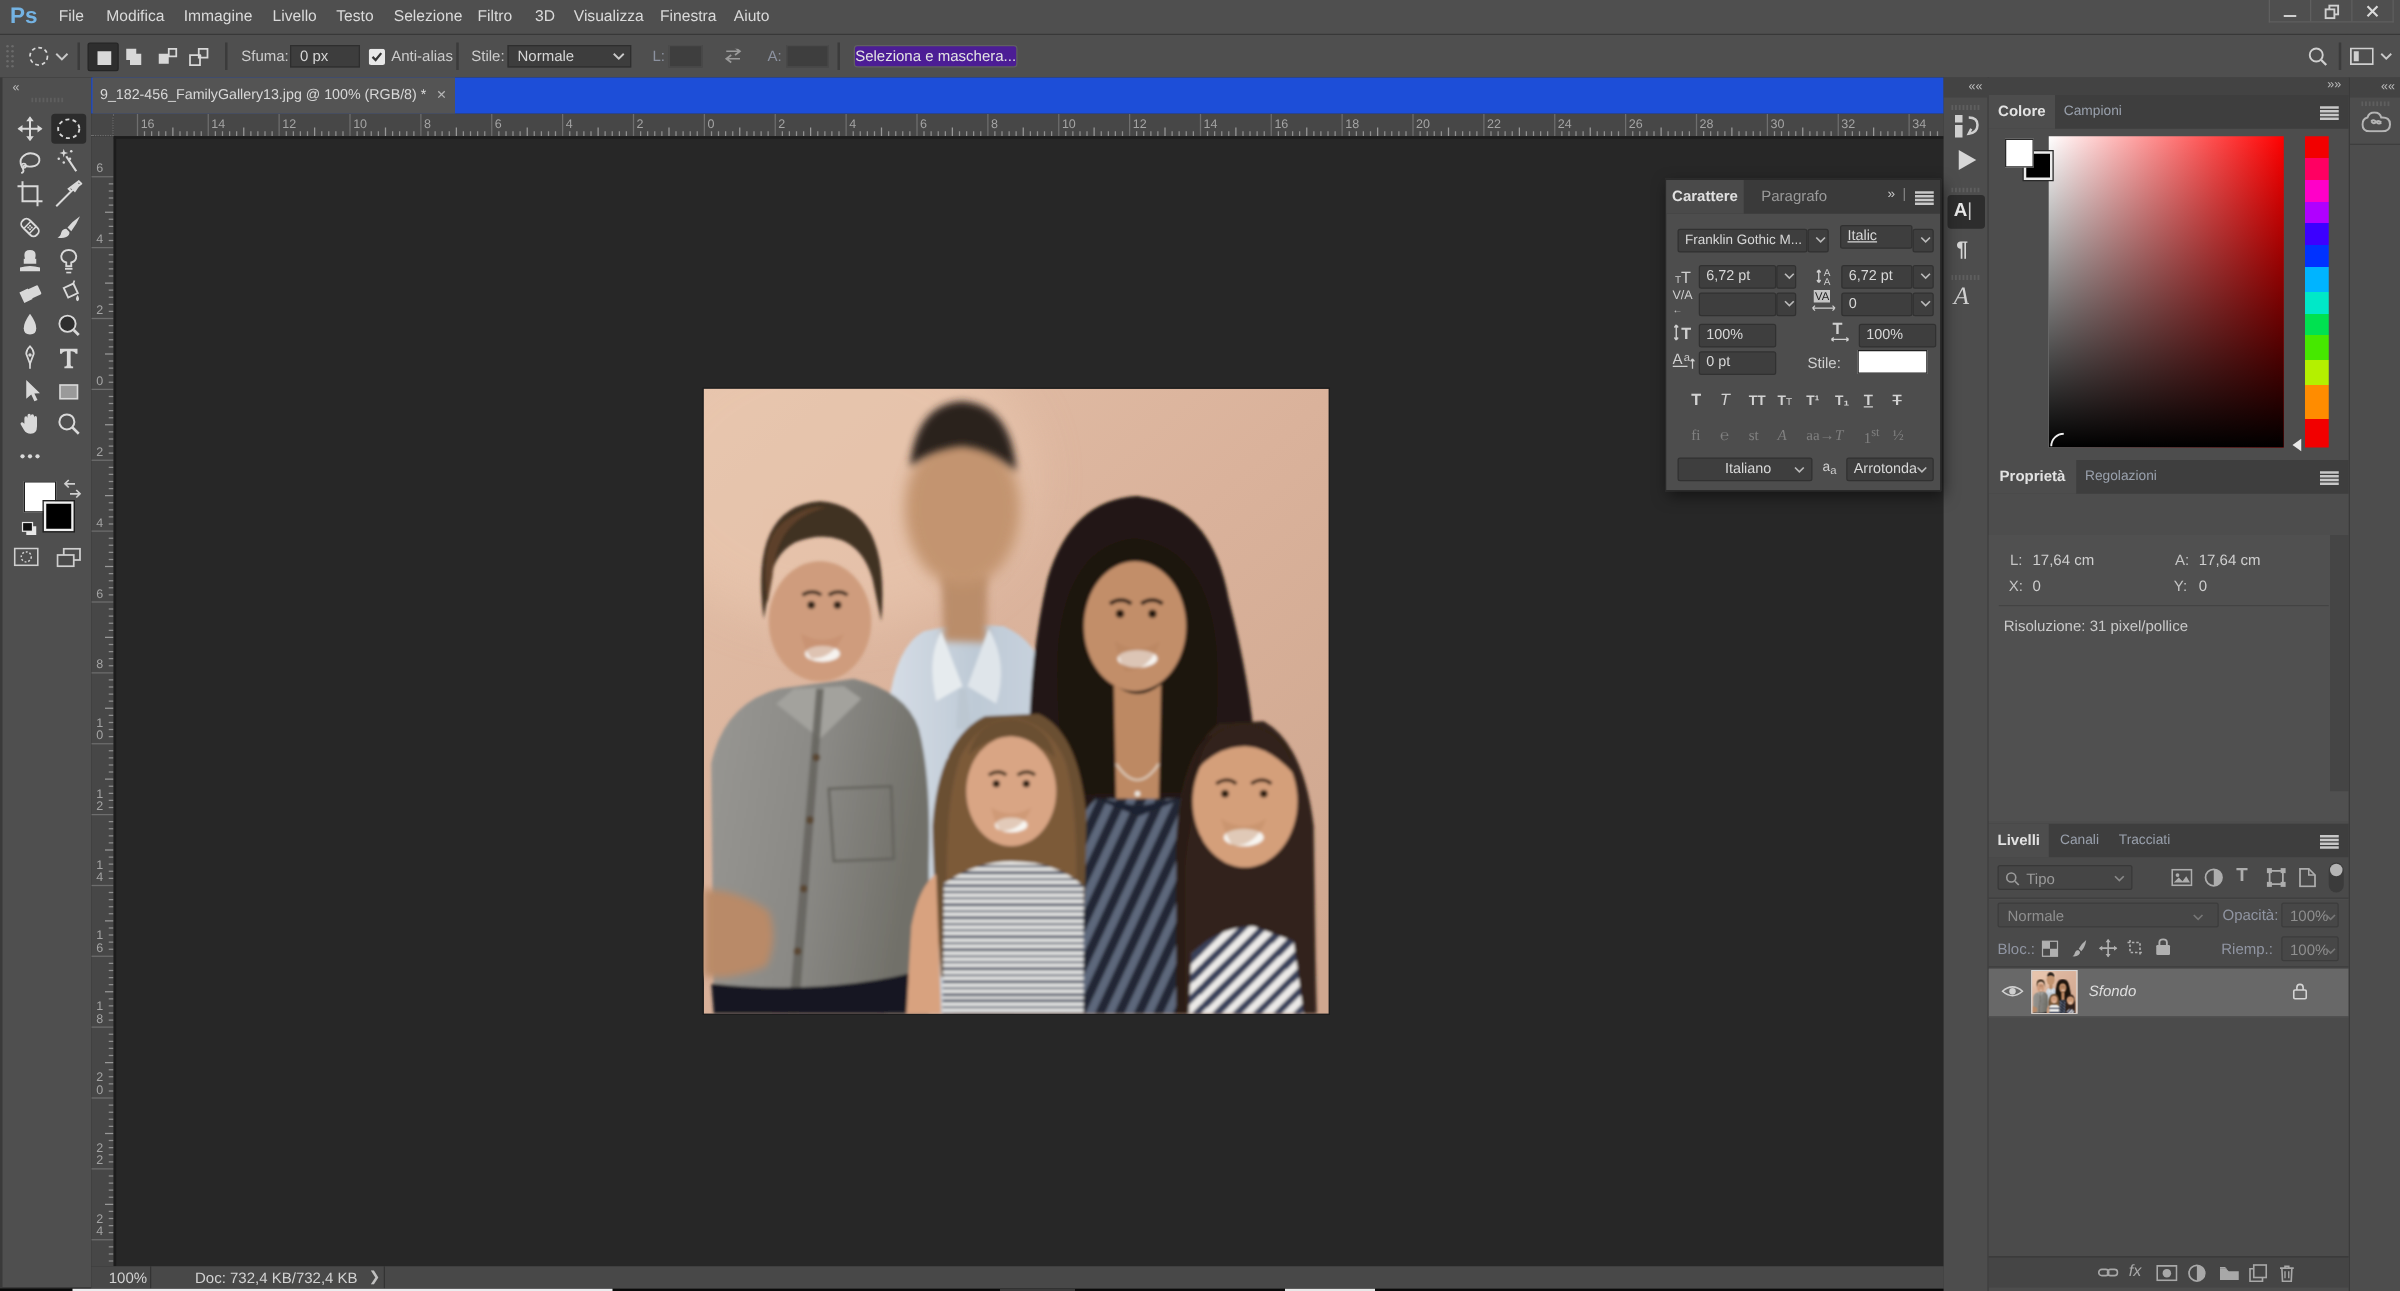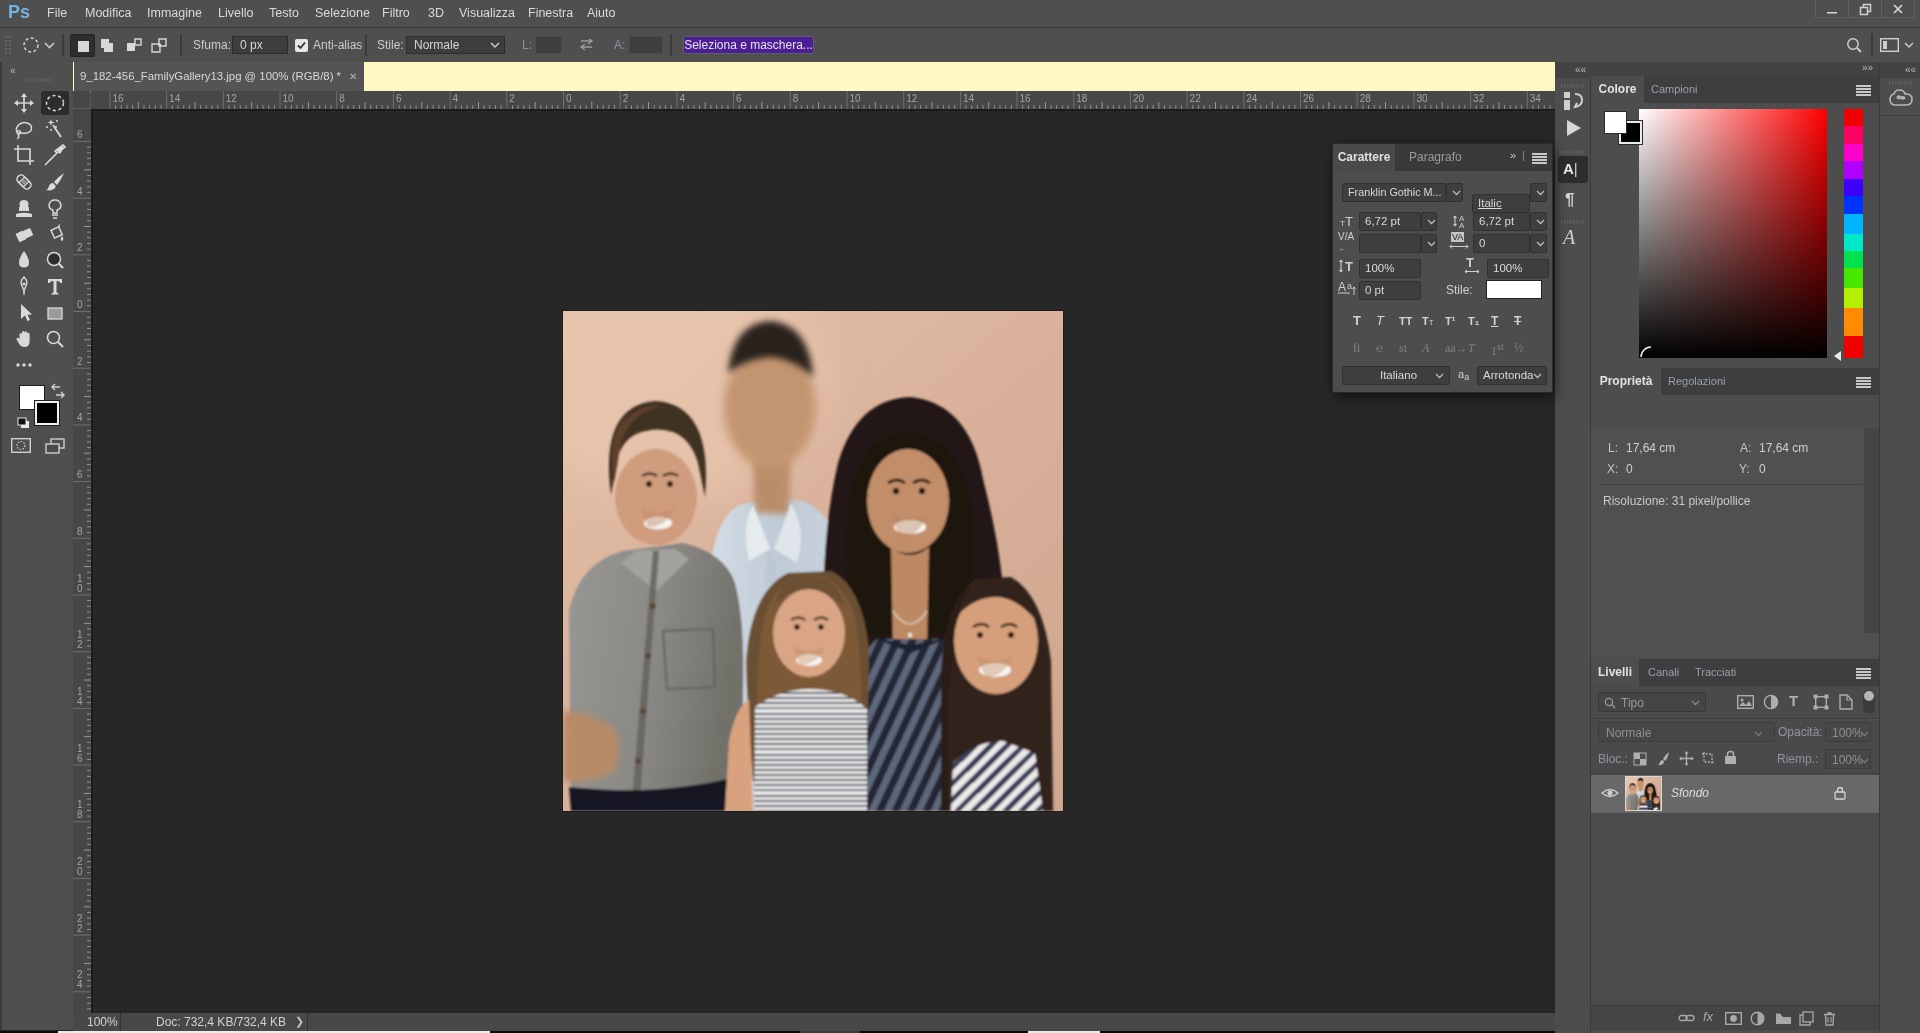--- a/index.html
+++ b/index.html
@@ -14,21 +14,21 @@
 .optlabel{position:absolute;top:0;height:34px;line-height:34px;font-size:12px;color:#cccccc;}
 .optlabel.dim{color:#8c92a0;}
 .optfield{position:absolute;top:8px;height:18px;background:#3d3d3d;border:1px solid #2e2e2e;color:#d6d6d6;font-size:12px;line-height:16px;padding-left:7px;}
 .optfield.emp{background:#3e3e3e;border:1px solid #4b4b4b;}
 #selmask{position:absolute;left:683px;top:8px;width:131px;height:18px;background:#4c1d95;border:1px solid #606060;border-radius:3px;color:#e4e4e4;font-size:12px;text-align:center;line-height:16px;}
 .selbtn{position:absolute;top:6px;width:25px;height:23px;}
 .selbtn.on{background:#2e2e2e;border:1px solid #252525;border-radius:2px;}
 #toolbar{position:absolute;left:0;top:62px;width:73px;height:968px;background:#4f4f4f;border-left:2px solid #3a3a3a;}
 .tool{position:absolute;width:28px;height:24px;display:flex;align-items:center;justify-content:center;}
 .tool.sel{background:#2c2c2c;border-radius:3px;}
-#tabbar{position:absolute;left:73px;top:62px;width:1482px;height:29px;background:#fef9c3;}
+#tabbar{position:absolute;left:73px;top:62px;width:1482px;height:29px;background:#1d4ed8;}
 #doctab{position:absolute;left:1px;top:0;width:290px;height:29px;background:#545454;color:#d8d8d8;font-size:11.4px;line-height:29px;padding-left:6px;white-space:nowrap;}
 #doctab .x{color:#b5b5b5;margin-left:8px;font-size:10px;}
 #hruler{position:absolute;left:91px;top:91px;width:1464px;height:18px;background:#474747;overflow:hidden;}
 #vruler{position:absolute;left:73px;top:109px;width:18px;height:904px;background:#474747;overflow:hidden;}
 #rulcorner{position:absolute;left:73px;top:91px;width:18px;height:18px;background:#474747;border-right:1px dotted #6e6e6e;border-bottom:1px dotted #6e6e6e;}
 #canvas{position:absolute;left:91px;top:109px;width:1464px;height:904px;background:#272727;border-top:2px solid #1c1c1c;border-left:2px solid #1c1c1c;}
 #photo{position:absolute;left:563px;top:311px;width:500px;height:500px;box-shadow:0 0 0 1px #1d1d1d;}
 #statusbar{position:absolute;left:73px;top:1013px;width:1482px;height:18px;background:#484848;color:#d2d2d2;font-size:12px;}
 #bottomstrip{position:absolute;left:0;top:1031px;width:1920px;height:2px;background:#0a0a0a;}
 #rightarea{position:absolute;left:1555px;top:62px;width:365px;height:971px;background:#4d4d4d;}
@@ -1322,21 +1322,21 @@
           <div></div>
           <div></div>
           <div></div>
           <div></div>
         </div>
       </div>
       <div class="cfield" style="left:9px;top:39px;width:104px;font-size:10.8px;">Franklin Gothic M...</div>
       <div class="cfield" style="left:113px;top:39px;width:17px;"><svg width="9" height="6" style="margin-top:5px;">
           <path d="M1 1 L4.5 4.5 L8 1" stroke="#bbb" stroke-width="1.3" fill="none"></path>
         </svg></div>
-      <div class="cfield" style="left:139px;top:50px;width:58px;text-decoration:underline;">Italic</div>
+      <div class="cfield" style="left:139px;top:36px;width:58px;text-decoration:underline;">Italic</div>
       <div class="cfield" style="left:197px;top:39px;width:17px;"><svg width="9" height="6" style="margin-top:5px;">
           <path d="M1 1 L4.5 4.5 L8 1" stroke="#bbb" stroke-width="1.3" fill="none"></path>
         </svg></div>
       <span class="cicon" style="left:7px;top:70px;"><span style="font-size:8px;">T</span><span style="font-size:13px;">T</span></span>
       <div class="cfield" style="left:26px;top:68px;width:62px;">6,72 pt</div>
       <div class="cfield" style="left:88px;top:68px;width:16px;"><svg width="9" height="6" style="margin-top:5px;">
           <path d="M1 1 L4.5 4.5 L8 1" stroke="#bbb" stroke-width="1.3" fill="none"></path>
         </svg></div>
       <svg class="abs" style="left:120px;top:68px;" width="16" height="17">
         <path d="M2 4 l0 10 M2 4 l-1.5 2 M2 4 l1.5 2 M2 14 l-1.5 -2 M2 14 l1.5 -2" stroke="#cfcfcf" stroke-width="1.1" fill="none"></path>

